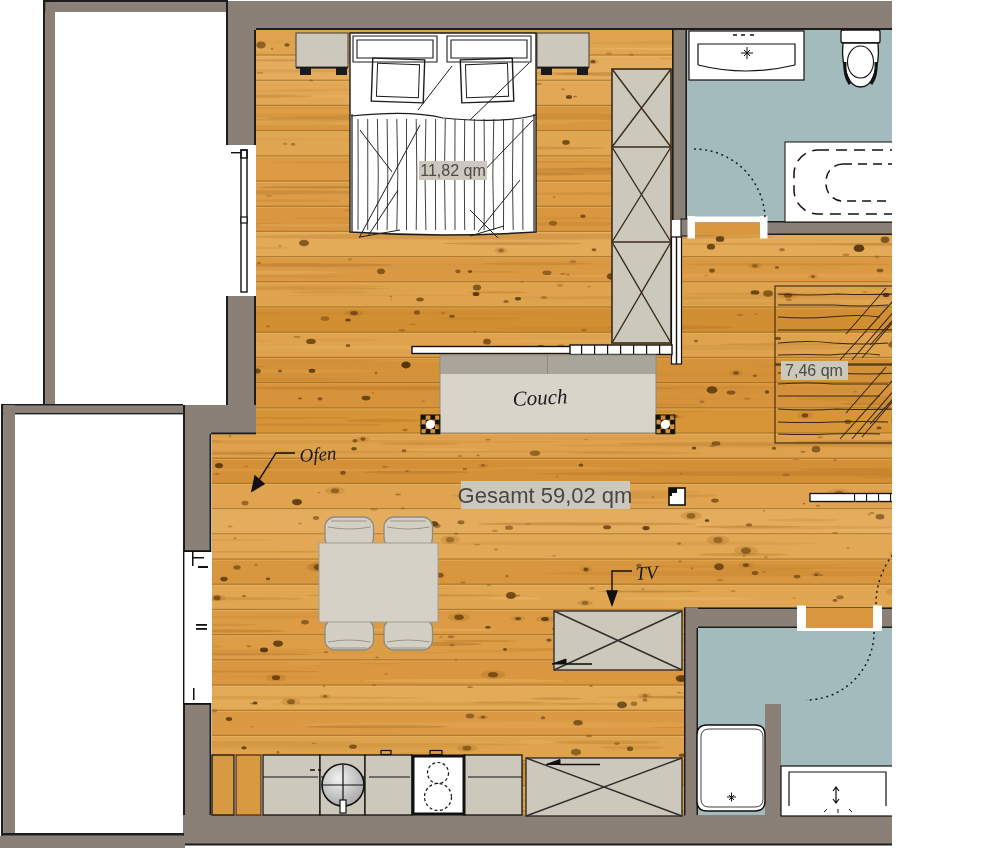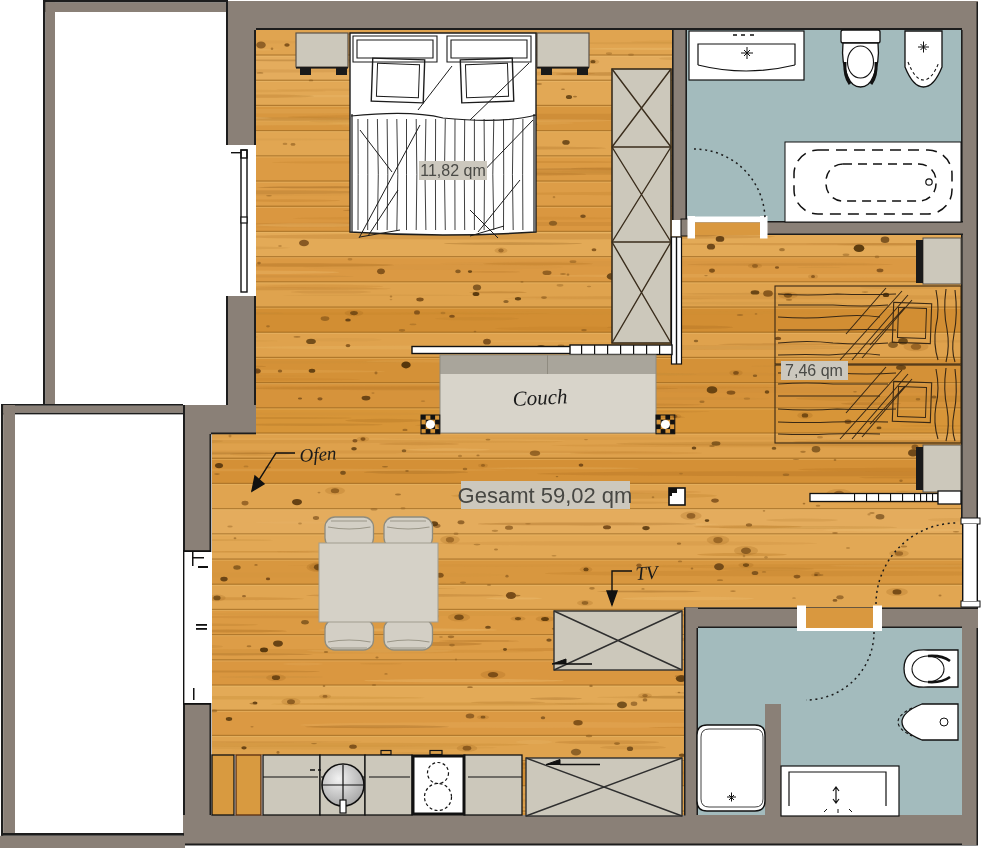--- a/index.html
+++ b/index.html
@@ -1,16 +1,16 @@
 <!DOCTYPE html>
 <html><head>
 <meta charset="utf-8">
 <style>
 html,body{margin:0;padding:0;background:#ffffff;}
-#plan{position:relative;width:996px;height:848px;background:#ffffff;overflow:hidden;}
+#plan{position:relative;width:892px;height:848px;background:#ffffff;overflow:hidden;}
 </style>
 </head>
 <body>
 
 <div id="plan">
 <svg width="996" height="848" viewBox="0 0 996 848">
 <defs>
 <clipPath id="woodclip">
           <polygon points="256,30 963,30 963,815 212,815 212,433 256,433"></polygon>
         </clipPath>

